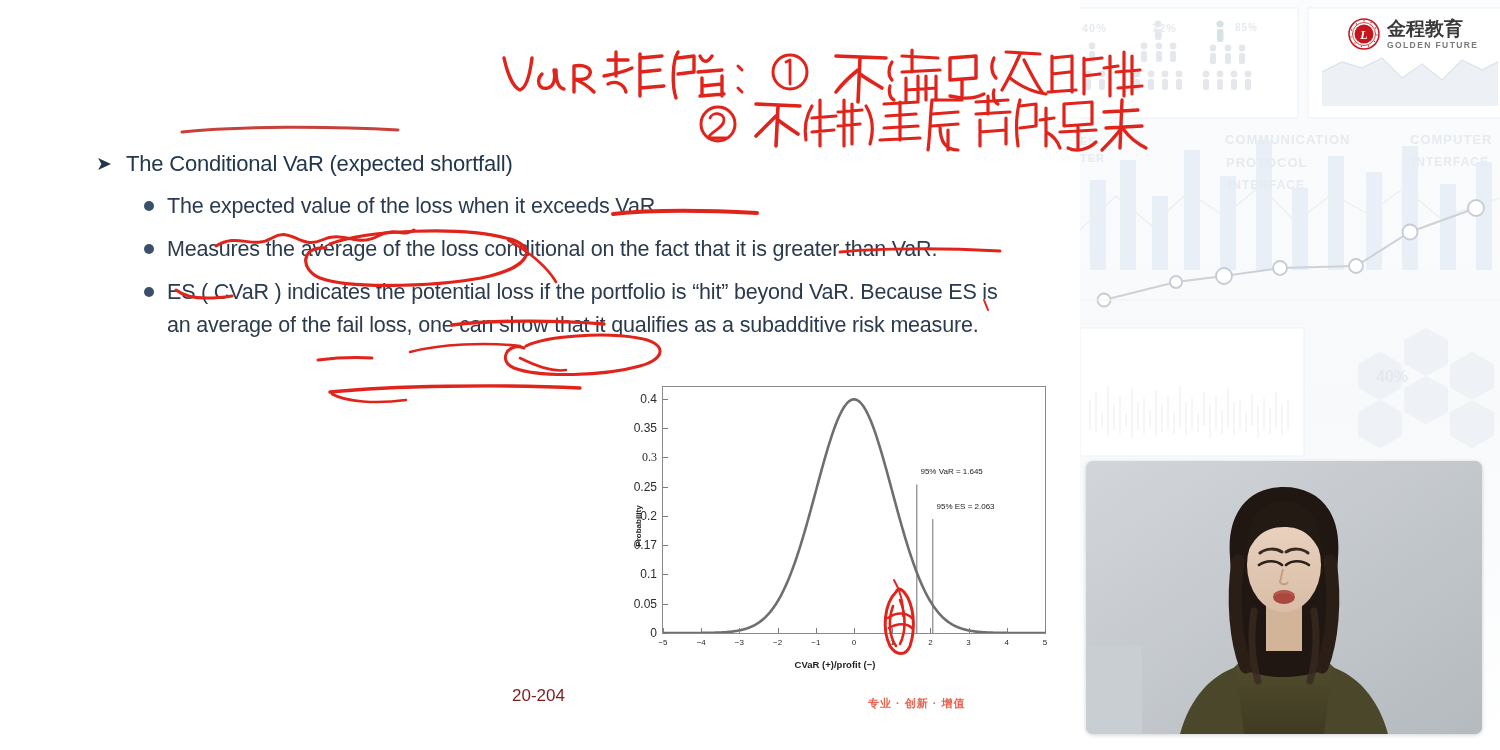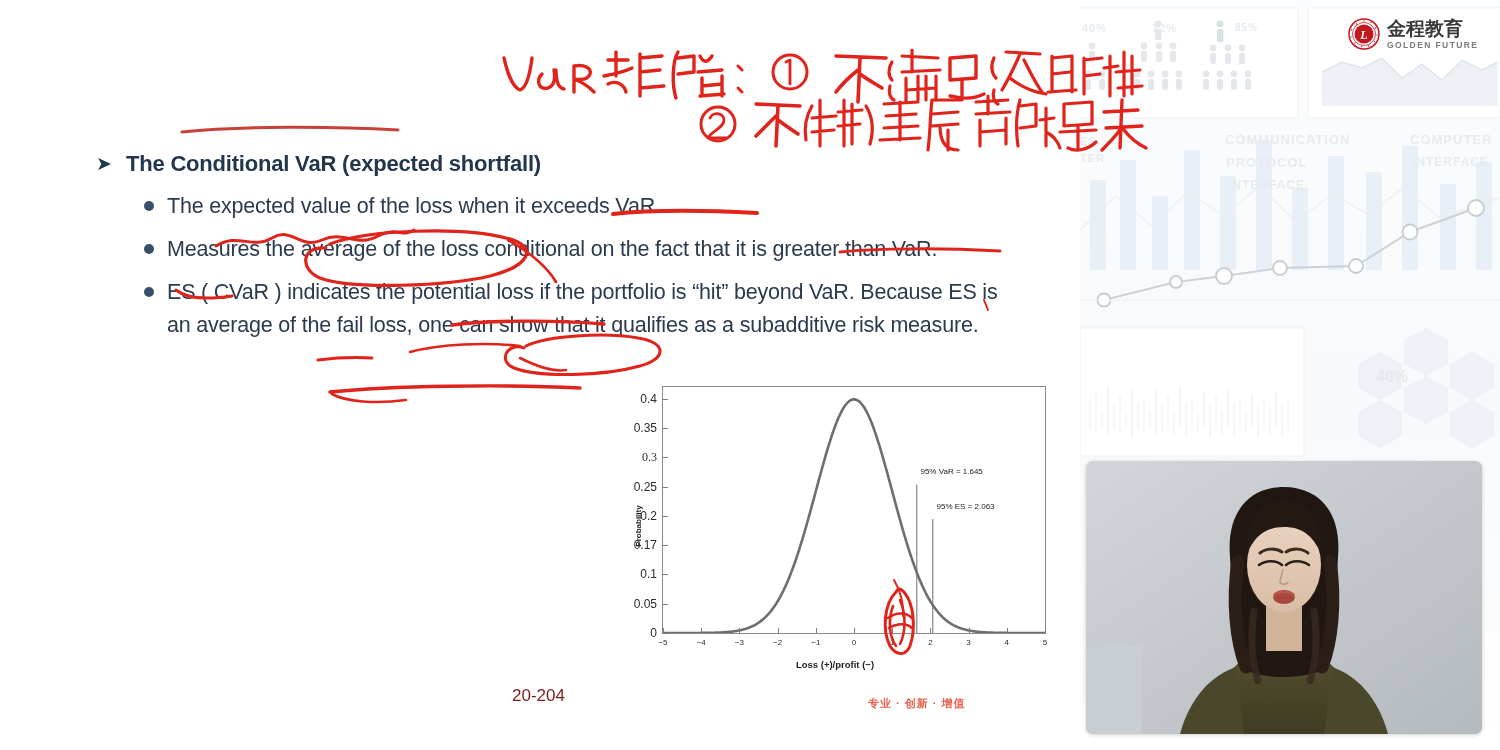--- a/index.html
+++ b/index.html
@@ -31,21 +31,21 @@
     letter-spacing: -0.3px; line-height: 1; white-space: nowrap;
   }
 
   
   #body-copy { position: absolute; left: 96px; top: 150px; width: 930px; }
   .lvl1 { display: flex; align-items: flex-start; gap: 14px; margin-bottom: 12px; }
   .arrow-mark {
     color: #22364d; font-size: 19px; line-height: 28px; width: 16px; flex: 0 0 16px;
   }
   .lvl1-text {
-    font-size: 22px; font-weight: bold; color: #22364d; line-height: 28px;
+    font-size: 22px; font-weight: normal; color: #22364d; line-height: 28px;
     letter-spacing: -0.2px;
   }
   .lvl2 { display: flex; align-items: flex-start; gap: 13px; margin: 0 0 10px 48px; }
   .dot-mark {
     width: 10px; height: 10px; border-radius: 50%; background: #3a4f6b;
     flex: 0 0 10px; margin-top: 11px;
   }
   .lvl2-text {
     font-size: 21.5px; color: #2b3a4d; line-height: 33px; letter-spacing: -0.2px;
     max-width: 850px;
@@ -144,21 +144,21 @@
         <span class="lvl2-text">Measures the average of the loss conditional on the fact that it is greater than VaR.</span>
       </div>
       <div class="lvl2">
         <span class="dot-mark"></span>
         <span class="lvl2-text">ES ( CVaR ) indicates the potential loss if the portfolio is “hit” beyond VaR. Because ES is an average of the fail loss, one can show that it qualifies as a subadditive risk measure.</span>
       </div>
     </div>
 
     <div id="chart-fig">
       <div id="ylabel">Probability</div>
-      <div id="xlabel">Loss (+)/profit (−)</div>
+      <div id="xlabel">CVaR (+)/profit (−)</div>
       <div id="plot-box">
         <svg id="plot-svg" viewBox="0 0 1000 1000" preserveAspectRatio="none">
           <path id="pdf-path" d="M0.00 1000.00 L2.50 1000.00 L5.00 1000.00 L7.50 999.99 L10.00 999.99 L12.50 999.99 L15.00 999.99 L17.50 999.99 L20.00 999.99 L22.50 999.99 L25.00 999.99 L27.50 999.99 L30.00 999.98 L32.50 999.98 L35.00 999.98 L37.50 999.98 L40.00 999.98 L42.50 999.97 L45.00 999.97 L47.50 999.97 L50.00 999.96 L52.50 999.96 L55.00 999.95 L57.50 999.95 L60.00 999.94 L62.50 999.93 L65.00 999.93 L67.50 999.92 L70.00 999.91 L72.50 999.90 L75.00 999.89 L77.50 999.87 L80.00 999.86 L82.50 999.84 L85.00 999.83 L87.50 999.81 L90.00 999.79 L92.50 999.76 L95.00 999.74 L97.50 999.71 L100.00 999.68 L102.50 999.65 L105.00 999.61 L107.50 999.57 L110.00 999.53 L112.50 999.48 L115.00 999.43 L117.50 999.37 L120.00 999.30 L122.50 999.24 L125.00 999.16 L127.50 999.08 L130.00 998.99 L132.50 998.89 L135.00 998.78 L137.50 998.67 L140.00 998.54 L142.50 998.41 L145.00 998.26 L147.50 998.10 L150.00 997.92 L152.50 997.73 L155.00 997.53 L157.50 997.31 L160.00 997.07 L162.50 996.81 L165.00 996.53 L167.50 996.22 L170.00 995.90 L172.50 995.55 L175.00 995.17 L177.50 994.76 L180.00 994.32 L182.50 993.85 L185.00 993.35 L187.50 992.80 L190.00 992.22 L192.50 991.60 L195.00 990.93 L197.50 990.21 L200.00 989.45 L202.50 988.63 L205.00 987.76 L207.50 986.82 L210.00 985.83 L212.50 984.77 L215.00 983.64 L217.50 982.43 L220.00 981.15 L222.50 979.79 L225.00 978.35 L227.50 976.82 L230.00 975.19 L232.50 973.46 L235.00 971.64 L237.50 969.70 L240.00 967.66 L242.50 965.50 L245.00 963.22 L247.50 960.81 L250.00 958.27 L252.50 955.59 L255.00 952.77 L257.50 949.80 L260.00 946.68 L262.50 943.40 L265.00 939.96 L267.50 936.34 L270.00 932.55 L272.50 928.59 L275.00 924.43 L277.50 920.08 L280.00 915.54 L282.50 910.79 L285.00 905.83 L287.50 900.66 L290.00 895.28 L292.50 889.67 L295.00 883.83 L297.50 877.76 L300.00 871.45 L302.50 864.90 L305.00 858.11 L307.50 851.07 L310.00 843.77 L312.50 836.22 L315.00 828.42 L317.50 820.35 L320.00 812.02 L322.50 803.43 L325.00 794.58 L327.50 785.46 L330.00 776.07 L332.50 766.42 L335.00 756.51 L337.50 746.34 L340.00 735.90 L342.50 725.21 L345.00 714.26 L347.50 703.07 L350.00 691.62 L352.50 679.94 L355.00 668.02 L357.50 655.88 L360.00 643.51 L362.50 630.92 L365.00 618.13 L367.50 605.15 L370.00 591.98 L372.50 578.63 L375.00 565.12 L377.50 551.46 L380.00 537.65 L382.50 523.72 L385.00 509.68 L387.50 495.53 L390.00 481.30 L392.50 467.01 L395.00 452.66 L397.50 438.28 L400.00 423.88 L402.50 409.48 L405.00 395.10 L407.50 380.75 L410.00 366.46 L412.50 352.25 L415.00 338.13 L417.50 324.13 L420.00 310.26 L422.50 296.54 L425.00 283.01 L427.50 269.66 L430.00 256.54 L432.50 243.65 L435.00 231.02 L437.50 218.66 L440.00 206.61 L442.50 194.87 L445.00 183.47 L447.50 172.42 L450.00 161.75 L452.50 151.47 L455.00 141.60 L457.50 132.16 L460.00 123.17 L462.50 114.63 L465.00 106.57 L467.50 99.00 L470.00 91.93 L472.50 85.38 L475.00 79.36 L477.50 73.88 L480.00 68.95 L482.50 64.57 L485.00 60.76 L487.50 57.53 L490.00 54.87 L492.50 52.81 L495.00 51.32 L497.50 50.43 L500.00 50.14 L502.50 50.43 L505.00 51.32 L507.50 52.81 L510.00 54.87 L512.50 57.53 L515.00 60.76 L517.50 64.57 L520.00 68.95 L522.50 73.88 L525.00 79.36 L527.50 85.38 L530.00 91.93 L532.50 99.00 L535.00 106.57 L537.50 114.63 L540.00 123.17 L542.50 132.16 L545.00 141.60 L547.50 151.47 L550.00 161.75 L552.50 172.42 L555.00 183.47 L557.50 194.87 L560.00 206.61 L562.50 218.66 L565.00 231.02 L567.50 243.65 L570.00 256.54 L572.50 269.66 L575.00 283.01 L577.50 296.54 L580.00 310.26 L582.50 324.13 L585.00 338.13 L587.50 352.25 L590.00 366.46 L592.50 380.75 L595.00 395.10 L597.50 409.48 L600.00 423.88 L602.50 438.28 L605.00 452.66 L607.50 467.01 L610.00 481.30 L612.50 495.53 L615.00 509.68 L617.50 523.72 L620.00 537.65 L622.50 551.46 L625.00 565.12 L627.50 578.63 L630.00 591.98 L632.50 605.15 L635.00 618.13 L637.50 630.92 L640.00 643.51 L642.50 655.88 L645.00 668.02 L647.50 679.94 L650.00 691.62 L652.50 703.07 L655.00 714.26 L657.50 725.21 L660.00 735.90 L662.50 746.34 L665.00 756.51 L667.50 766.42 L670.00 776.07 L672.50 785.46 L675.00 794.58 L677.50 803.43 L680.00 812.02 L682.50 820.35 L685.00 828.42 L687.50 836.22 L690.00 843.77 L692.50 851.07 L695.00 858.11 L697.50 864.90 L700.00 871.45 L702.50 877.76 L705.00 883.83 L707.50 889.67 L710.00 895.28 L712.50 900.66 L715.00 905.83 L717.50 910.79 L720.00 915.54 L722.50 920.08 L725.00 924.43 L727.50 928.59 L730.00 932.55 L732.50 936.34 L735.00 939.96 L737.50 943.40 L740.00 946.68 L742.50 949.80 L745.00 952.77 L747.50 955.59 L750.00 958.27 L752.50 960.81 L755.00 963.22 L757.50 965.50 L760.00 967.66 L762.50 969.70 L765.00 971.64 L767.50 973.46 L770.00 975.19 L772.50 976.82 L775.00 978.35 L777.50 979.79 L780.00 981.15 L782.50 982.43 L785.00 983.64 L787.50 984.77 L790.00 985.83 L792.50 986.82 L795.00 987.76 L797.50 988.63 L800.00 989.45 L802.50 990.21 L805.00 990.93 L807.50 991.60 L810.00 992.22 L812.50 992.80 L815.00 993.35 L817.50 993.85 L820.00 994.32 L822.50 994.76 L825.00 995.17 L827.50 995.55 L830.00 995.90 L832.50 996.22 L835.00 996.53 L837.50 996.81 L840.00 997.07 L842.50 997.31 L845.00 997.53 L847.50 997.73 L850.00 997.92 L852.50 998.10 L855.00 998.26 L857.50 998.41 L860.00 998.54 L862.50 998.67 L865.00 998.78 L867.50 998.89 L870.00 998.99 L872.50 999.08 L875.00 999.16 L877.50 999.24 L880.00 999.30 L882.50 999.37 L885.00 999.43 L887.50 999.48 L890.00 999.53 L892.50 999.57 L895.00 999.61 L897.50 999.65 L900.00 999.68 L902.50 999.71 L905.00 999.74 L907.50 999.76 L910.00 999.79 L912.50 999.81 L915.00 999.83 L917.50 999.84 L920.00 999.86 L922.50 999.87 L925.00 999.89 L927.50 999.90 L930.00 999.91 L932.50 999.92 L935.00 999.93 L937.50 999.93 L940.00 999.94 L942.50 999.95 L945.00 999.95 L947.50 999.96 L950.00 999.96 L952.50 999.97 L955.00 999.97 L957.50 999.97 L960.00 999.98 L962.50 999.98 L965.00 999.98 L967.50 999.98 L970.00 999.98 L972.50 999.99 L975.00 999.99 L977.50 999.99 L980.00 999.99 L982.50 999.99 L985.00 999.99 L987.50 999.99 L990.00 999.99 L992.50 999.99 L995.00 1000.00 L997.50 1000.00 L1000.00 1000.00 " fill="none" stroke="#6e6e6e" stroke-width="2.6" vector-effect="non-scaling-stroke"></path>
           <line id="vline-var" x1="664.5" y1="396.42857142857133" x2="664.5" y2="1000" stroke="#6e6e6e" stroke-width="1" vector-effect="non-scaling-stroke"></line>
           <line id="vline-es" x1="706.3000000000001" y1="536.9047619047619" x2="706.3000000000001" y2="1000" stroke="#6e6e6e" stroke-width="1" vector-effect="non-scaling-stroke"></line>
         </svg>
         <div id="yticks">
             <div class="ytick-lab" style="top: 100%;">0</div>
             <div class="ytick-line" style="top: 100%;"></div>
             <div class="ytick-lab" style="top: 88.0952%;">0.05</div>

